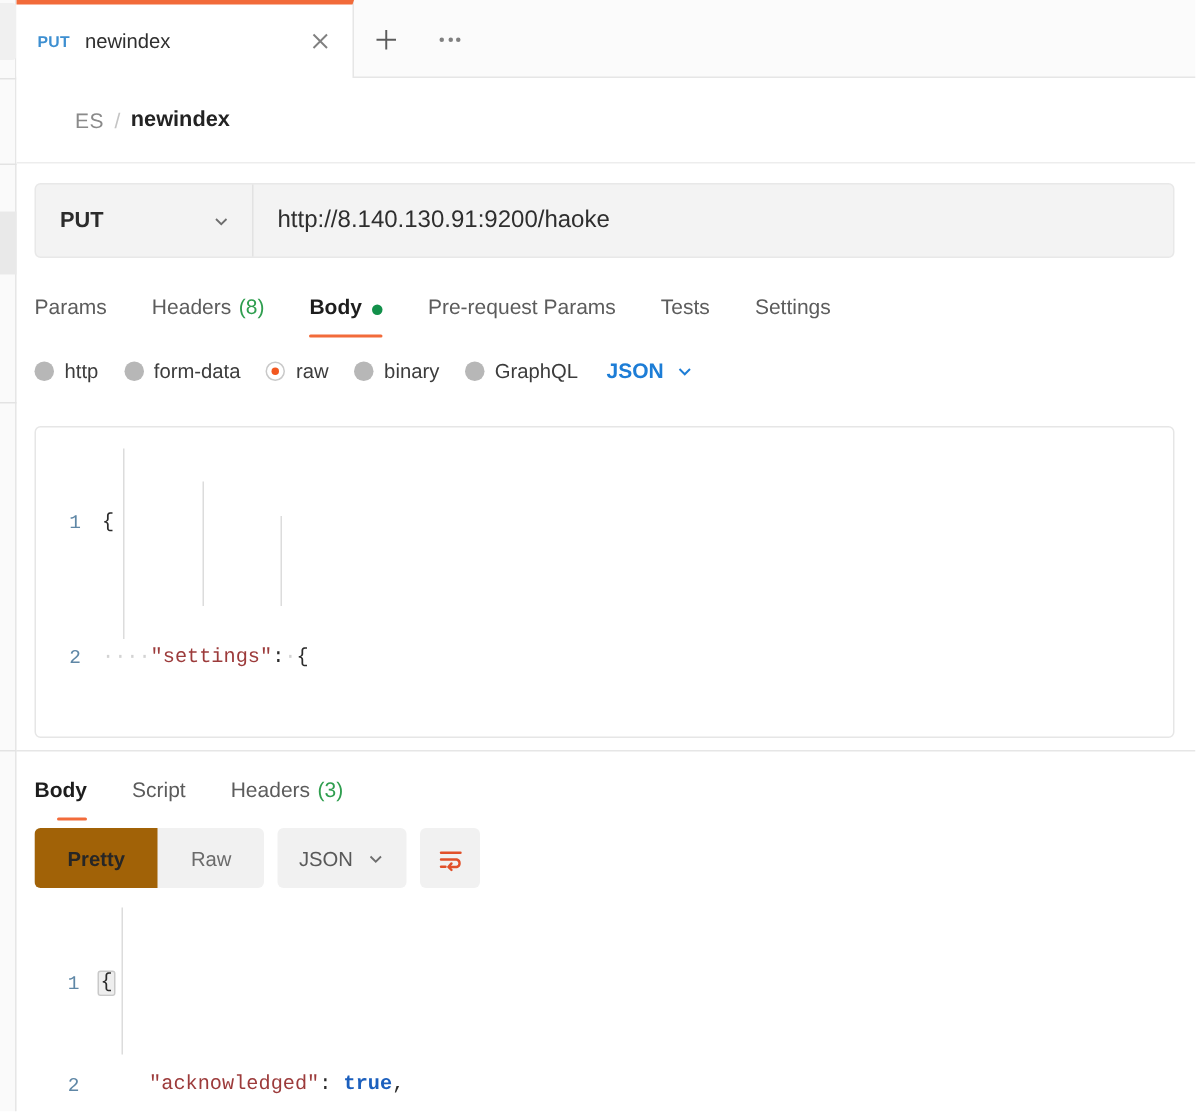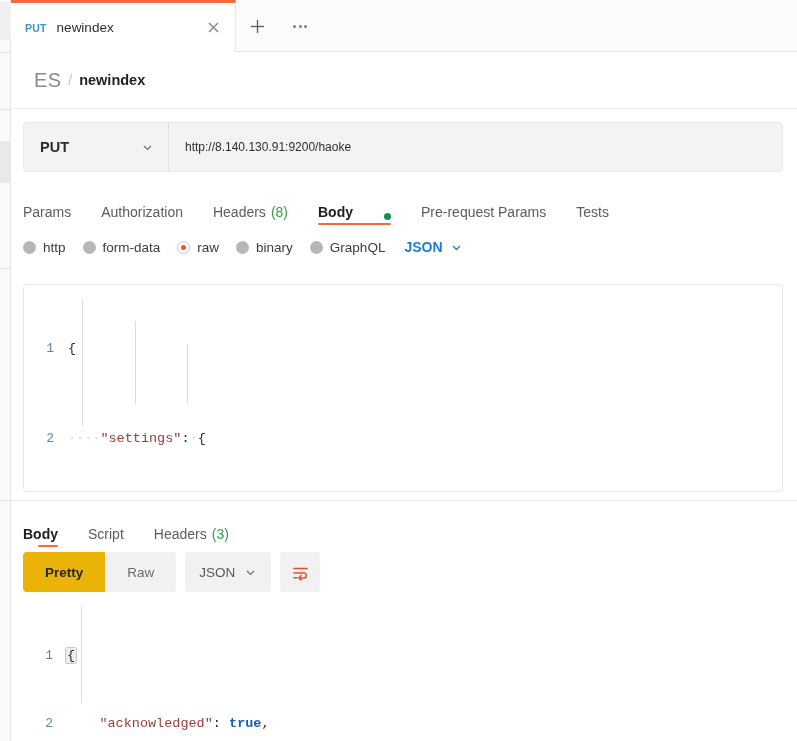--- a/index.html
+++ b/index.html
@@ -96,21 +96,21 @@
   #breadcrumb {
     position: absolute;
     left: 11px; top: 52px;
     width: 786px; height: 57px;
     background: #ffffff;
     border-bottom: 1px solid #ededed;
     display: flex;
     align-items: center;
     padding-left: 23px;
   }
-  .crumb-root { color: #8a8a8a; font-size: 20px; letter-spacing:.3px; }
+  .crumb-root { color: #8a8a8a; font-size: 14px; letter-spacing:.3px;margin-left:16px; }
   .crumb-sep  { color: #c4c4c4; font-size: 14px; margin: 0 7px; }
   .crumb-leaf { color: #232323; font-size: 14.5px; font-weight: 700; }
 
   
   #urlrow {
     position: absolute;
     left: 23px; top: 122px;
     width: 760px; height: 50px;
     background: #f3f3f3;
     border: 1px solid #e8e8e8;
@@ -127,49 +127,49 @@
     border-right: 1px solid #e2e2e2;
     cursor: pointer;
   }
   #method-select .m-label { font-size: 14.5px; font-weight: 700; color: #2b2b2b; }
   .chev { display:block; }
   #url-input {
     flex: 1;
     display: flex;
     align-items: center;
     padding-left: 16px;
-    font-size: 12px;
+    font-size: 16px;
     color: #2e2e2e;
     cursor: text;
     overflow: hidden;
     white-space: nowrap;
   }
 
   
   #reqtabs {
     position: absolute;
     left: 23px; top: 186px;
     width: 760px; height: 34px;
     display: flex;
     align-items: flex-start;
     gap: 0;
   }
   .rtab {
     position: relative;
     height: 34px;
     display: flex;
-    align-items: flex-end;
+    align-items: center;
     padding: 1px 15px 0 15px;
     font-size: 14px;
     color: #5c5c5c;
     cursor: pointer;
     white-space: nowrap;
   }
   .rtab:first-child { padding-left: 0; }
-  .rtab.active { color: #1d1d1d; font-weight: 700; gap: 24px; }
+  .rtab.active { color: #1d1d1d; font-weight: 700; }
   .rtab.active::after {
     content: "";
     position: absolute;
     left: 15px; right: 15px; bottom: -5px;
     height: 2.5px;
     background: #f26b3a;
     border-radius: 2px;
   }
   .rtab .count { color: #2f9e4f; margin-left: 5px; font-weight: 400; }
   .rtab .greendot {
@@ -310,21 +310,21 @@
   }
   #seg .segbtn {
     display: flex; align-items: center; justify-content: center;
     padding: 0 22px;
     font-size: 13.5px;
     color: #6b6b6b;
     cursor: pointer;
     white-space: nowrap;
   }
   #seg .segbtn.active {
-    background: #eab308;
+    background: #a16207;
     color: #262626;
     font-weight: 700;
   }
   #res-lang {
     height: 40px;
     background: #f1f1f1;
     border-radius: 4px;
     display: flex; align-items: center; gap: 9px;
     padding: 0 14px;
     font-size: 13.5px;
@@ -407,35 +407,35 @@
     </span>
   </div>
   <div id="url-input" title="Enter request URL">http://8.140.130.91:9200/haoke</div>
 </div>
 
 <div id="reqtabs">
   <div class="rtab">
     <span>Params</span>
   </div>
   <div class="rtab">
-    <span>Authorization</span>
-  </div>
-  <div class="rtab">
     <span>Headers</span>
     <span class="count">(8)</span>
   </div>
   <div class="rtab active">
     <span>Body</span>
     <span class="greendot"></span>
   </div>
   <div class="rtab">
     <span>Pre-request Params</span>
   </div>
   <div class="rtab">
     <span>Tests</span>
+  </div>
+  <div class="rtab">
+    <span>Settings</span>
   </div>
 </div>
 
 <div id="bodytype">
   <label class="radio-opt">
     <span class="rdot"></span>
     <span>http</span>
   </label>
   <label class="radio-opt">
     <span class="rdot"></span>

